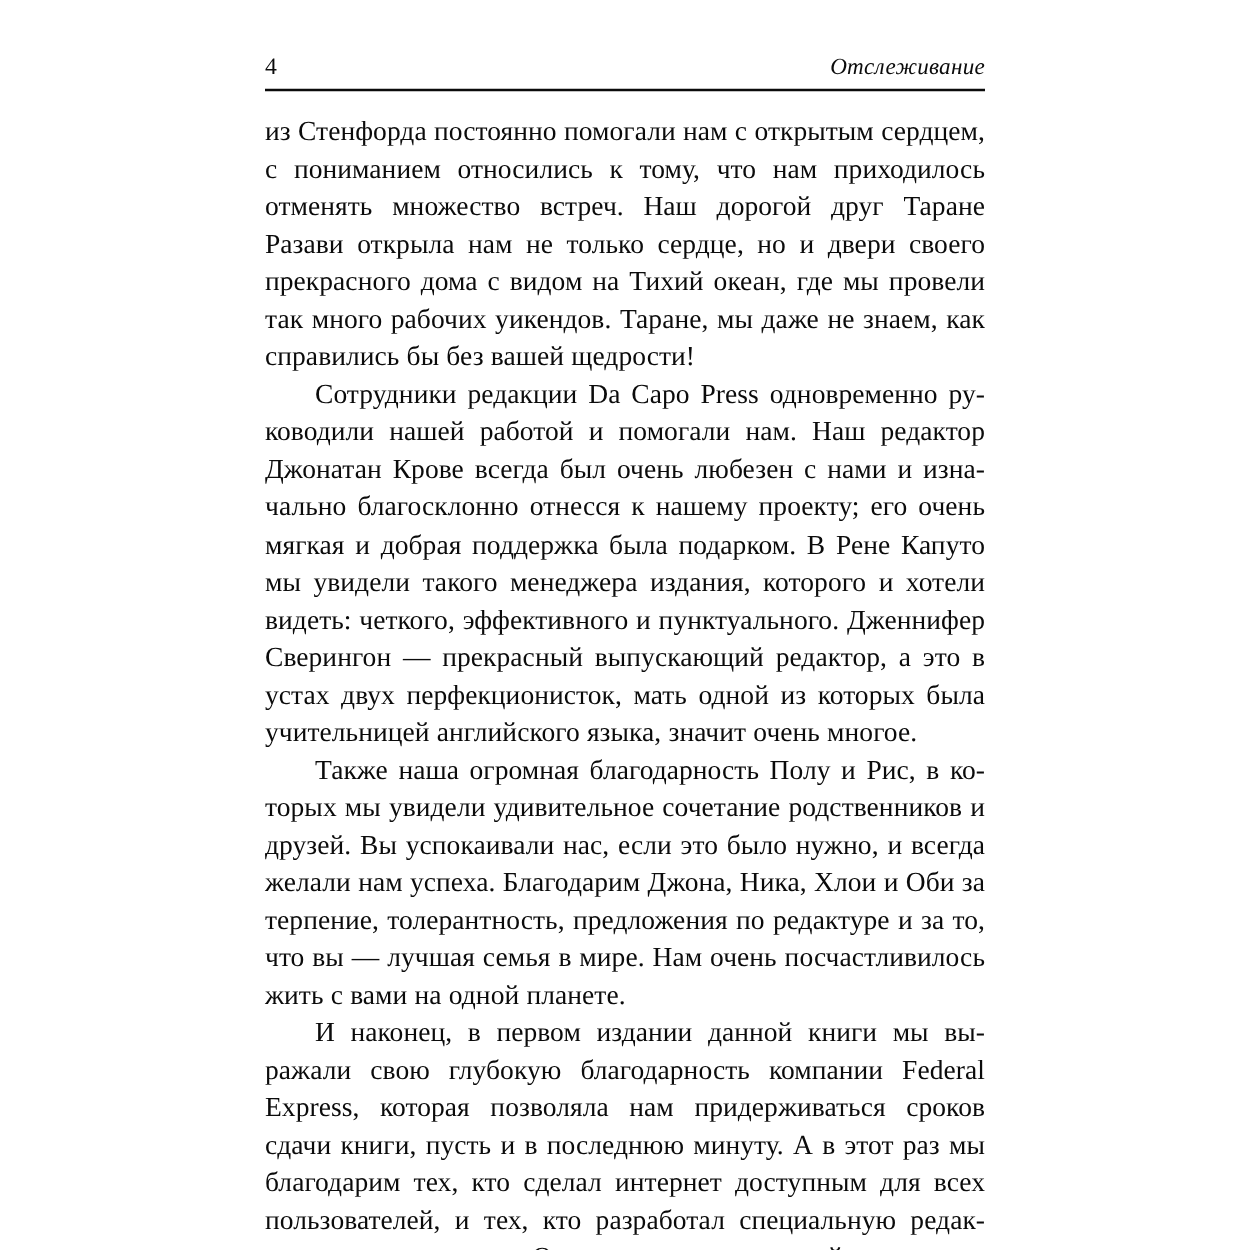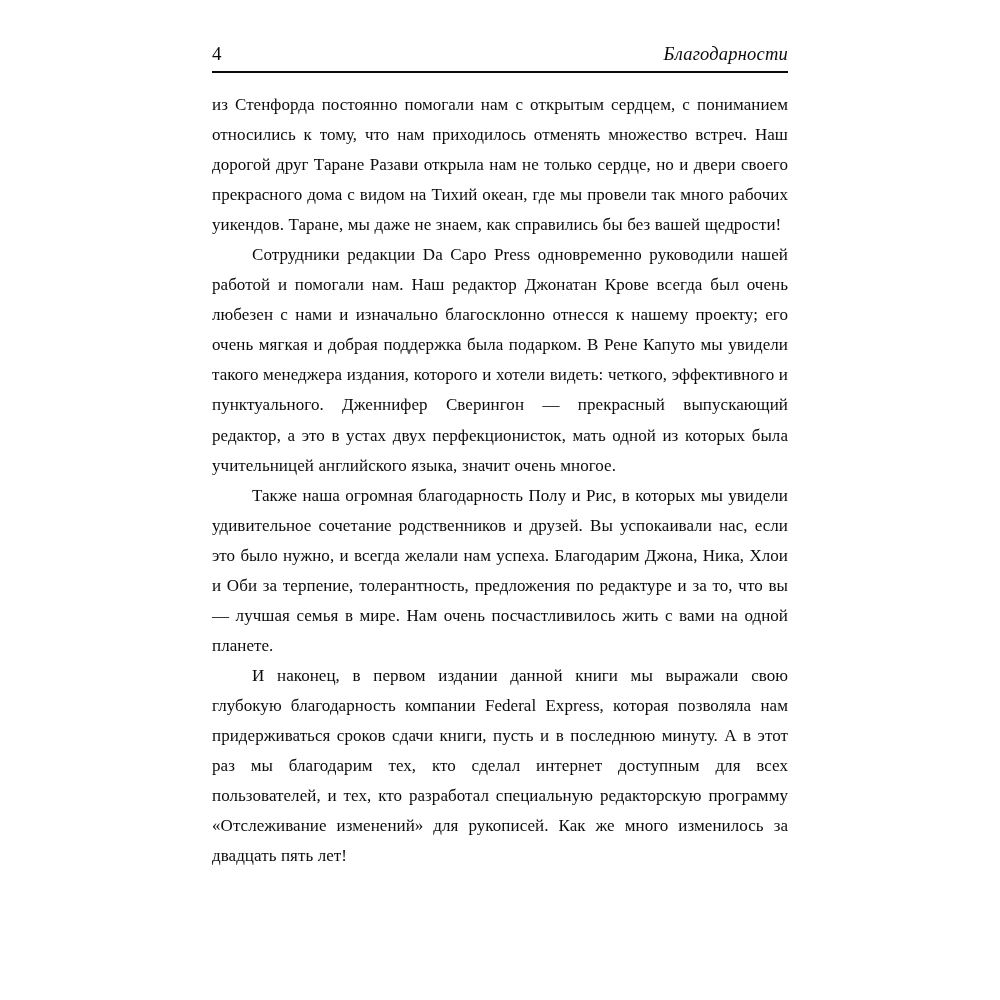--- a/index.html
+++ b/index.html
@@ -45,21 +45,21 @@
   }
   .header-title {
     font-style: italic;
     font-size: 18.5px;
     line-height: 20px;
     letter-spacing: 0.2px;
   }
   
   .body-text p {
     margin: 0;
-    font-size: 17px;
+    font-size: 22px;
     line-height: 30.05px;
     text-align: justify;
     text-justify: inter-word;
     letter-spacing: 0.05px;
     word-spacing: 0.2px;
     hyphens: manual;
     font-family: Liberation Serif, serif;
   }
   .body-text p.indent {
     text-indent: 40px;
@@ -69,21 +69,21 @@
   }
 </style>
 </head>
 <body>
 
 <div class="page">
   <div class="content">
 
     <div class="running-header">
       <span class="folio">4</span>
-      <span class="header-title">Благодарности</span>
+      <span class="header-title">Отслеживание</span>
     </div>
 
     <div class="body-text">
       <p class="cont">из Стенфорда постоянно помогали нам с открытым серд­цем, с пониманием относились к тому, что нам приходи­лось отменять множество встреч. Наш дорогой друг Тара­не Разави открыла нам не только сердце, но и двери своего прекрасного дома с видом на Тихий океан, где мы провели так много рабочих уикендов. Таране, мы даже не знаем, как справились бы без вашей щедрости!</p>
       <p class="indent">Сотрудники редакции Da Capo Press одновременно ру­ководили нашей работой и помогали нам. Наш редактор Джонатан Крове всегда был очень любезен с нами и изна­чально благосклонно отнесся к нашему проекту; его очень мягкая и добрая поддержка была подарком. В Рене Капуто мы увидели такого менеджера издания, которого и хотели видеть: четкого, эффективного и пунктуального. Дженни­фер Сверингон — прекрасный выпускающий редактор, а это в устах двух перфекционисток, мать одной из кото­рых была учительницей английского языка, значит очень многое.</p>
       <p class="indent">Также наша огромная благодарность Полу и Рис, в ко­торых мы увидели удивительное сочетание родственников и друзей. Вы успокаивали нас, если это было нужно, и все­гда желали нам успеха. Благодарим Джона, Ника, Хлои и Оби за терпение, толерантность, предложения по редакту­ре и за то, что вы — лучшая семья в мире. Нам очень по­счастливилось жить с вами на одной планете.</p>
       <p class="indent">И наконец, в первом издании данной книги мы вы­ражали свою глубокую благодарность компании Federal Express, которая позволяла нам придерживаться сроков сдачи книги, пусть и в последнюю минуту. А в этот раз мы благодарим тех, кто сделал интернет доступным для всех пользователей, и тех, кто разработал специальную редак­торскую программу «Отслеживание изменений» для руко­писей. Как же много изменилось за двадцать пять лет!</p>
     </div>
 
   </div>

